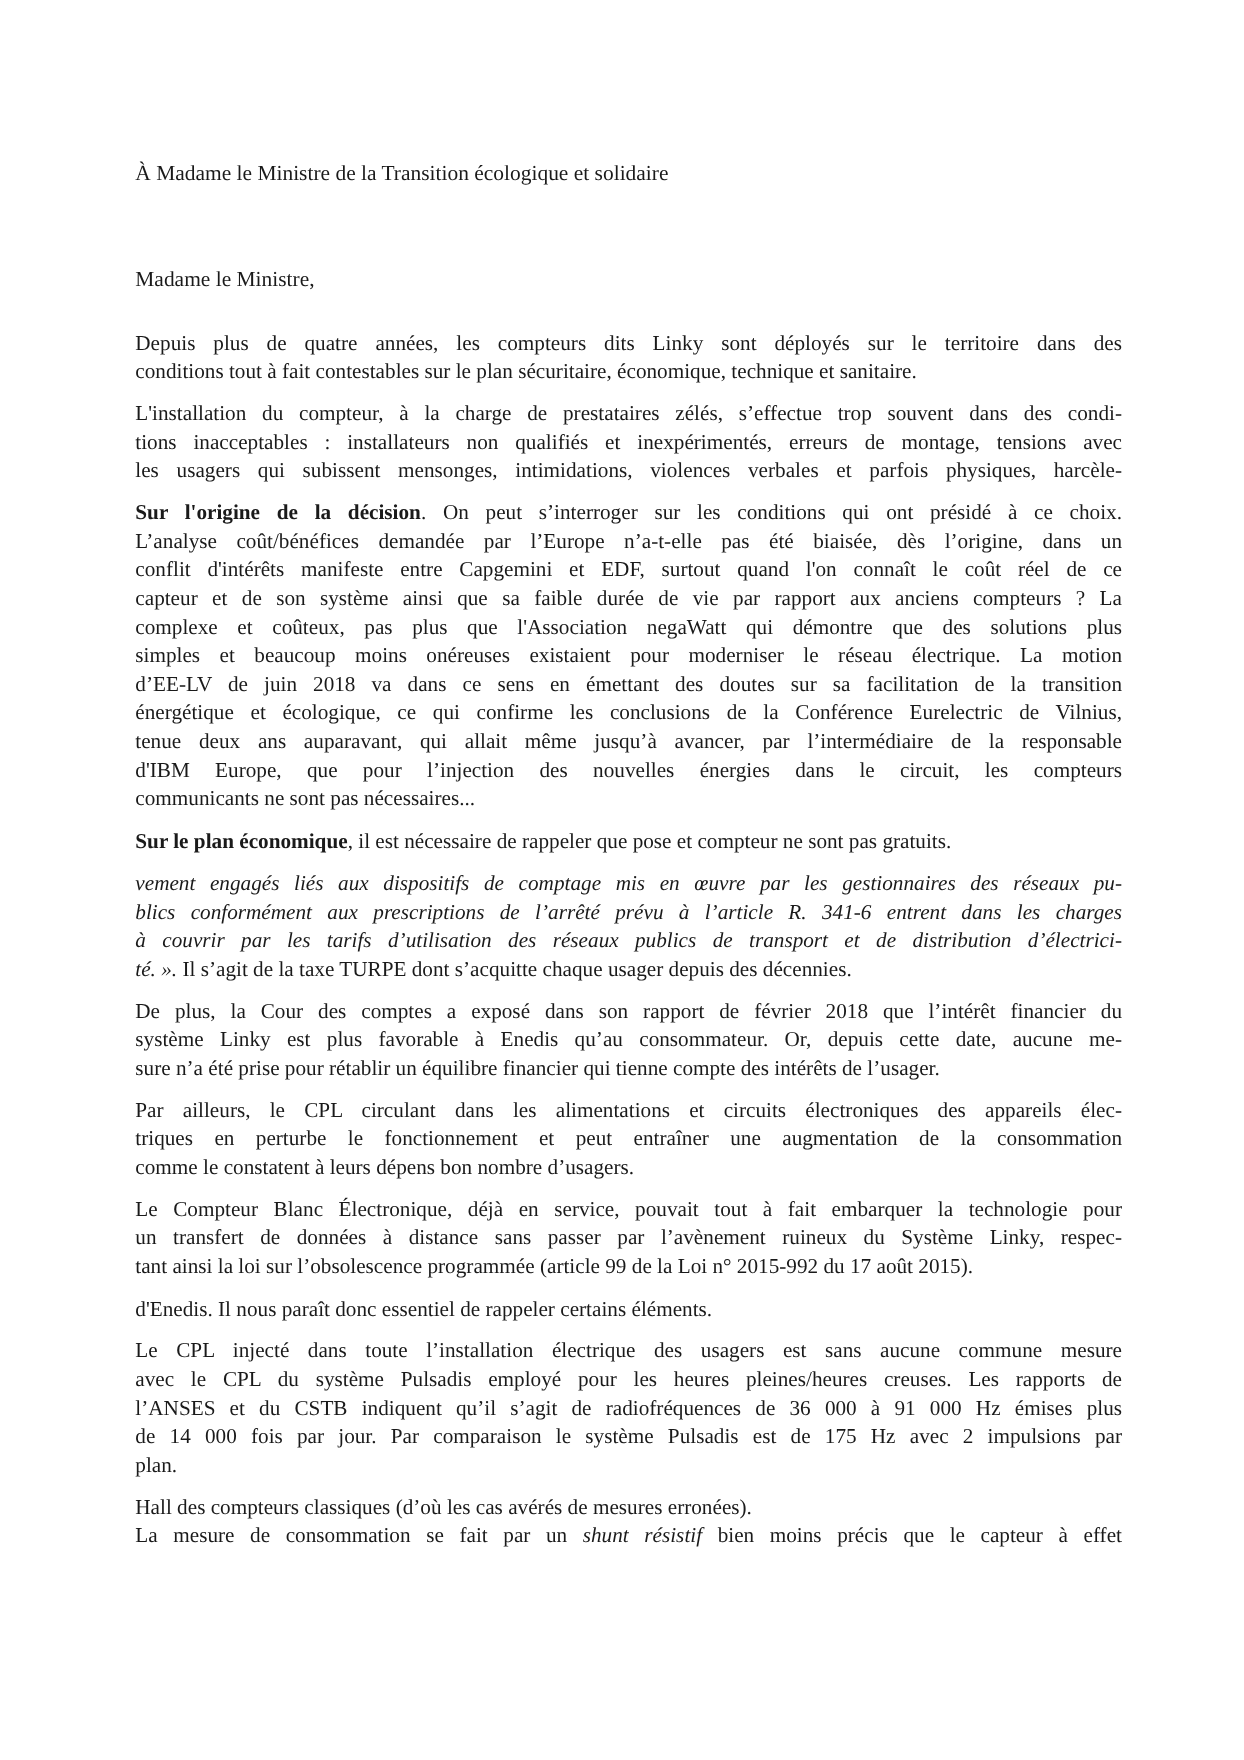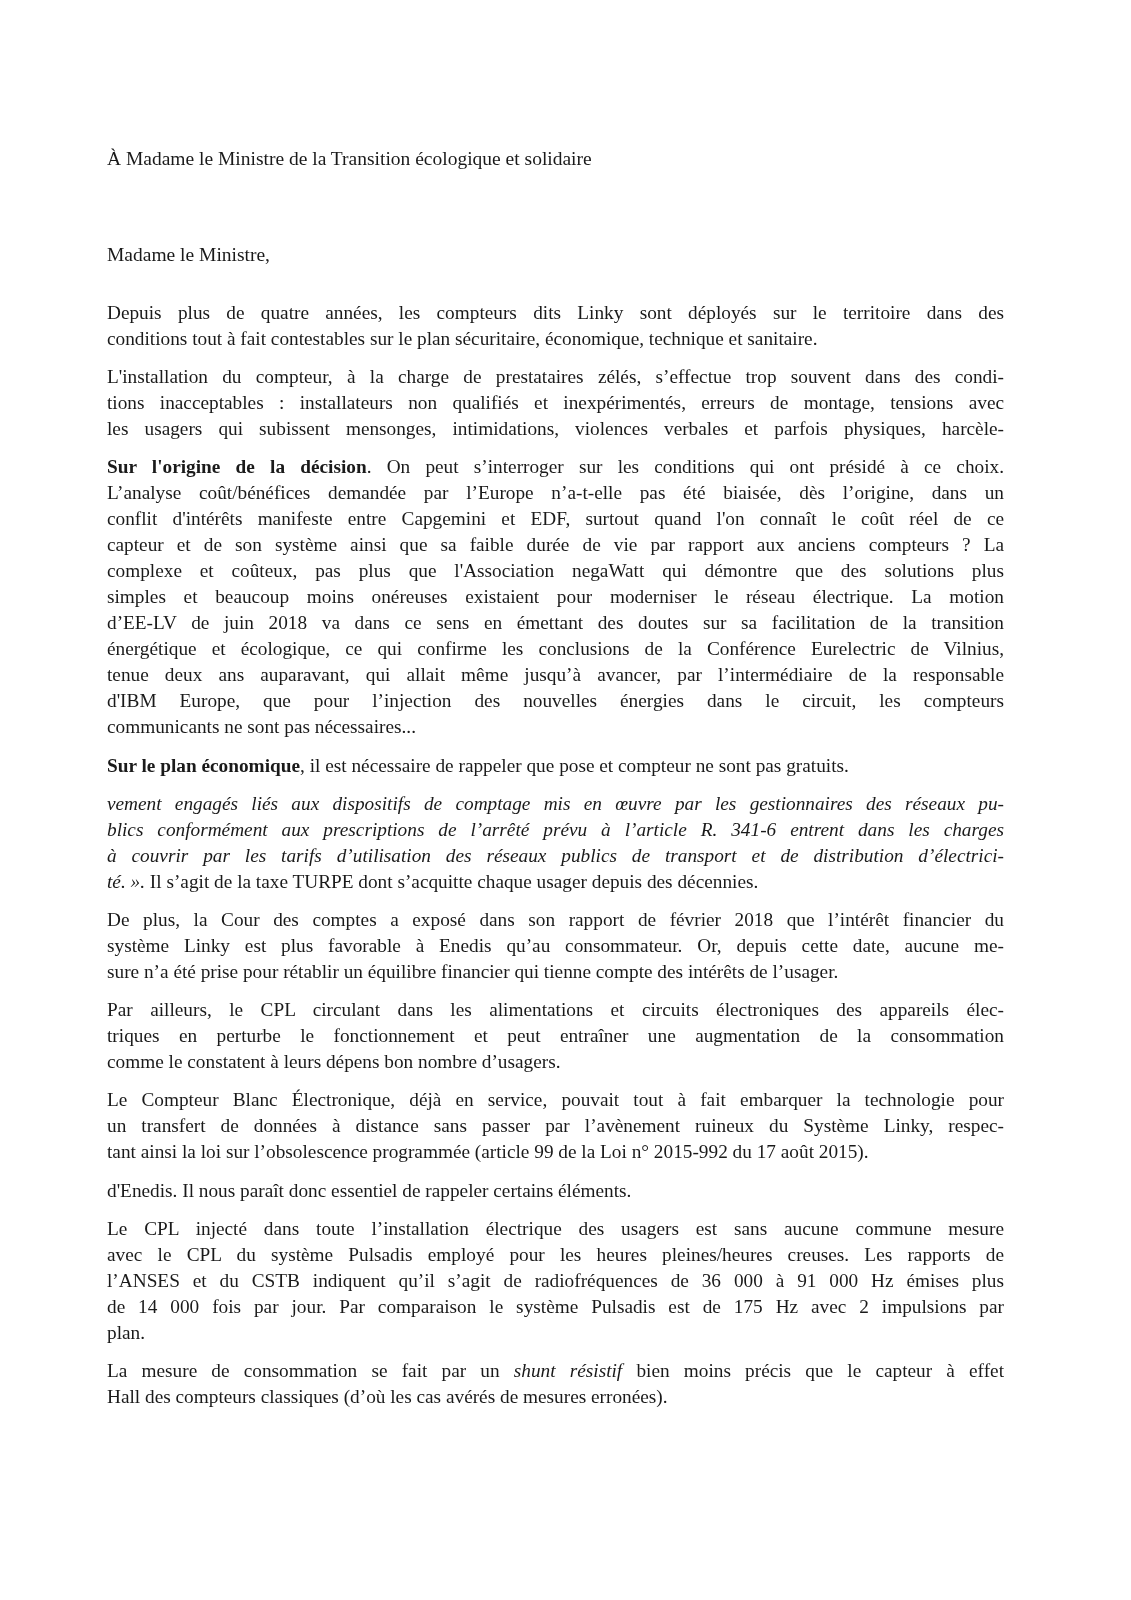--- a/index.html
+++ b/index.html
@@ -1,18 +1,18 @@
 <!DOCTYPE html>
 <html><head>
   <meta charset="utf-8">
   <style>
     html, body { margin: 0; padding: 0; background: #ffffff; }
     body { width: 1131px; height: 1600px; position: relative; overflow: hidden;
            font-family: "Liberation Serif", "DejaVu Serif", serif; color: #1a1a1a; }
-    .page { position: absolute; left: 0; top: 0; width: 991px; height: 1600px; }
+    .page { position: absolute; left: 16px; top: 0; width: 991px; height: 1600px; }
     .addressee { position: absolute; left: 107px; top: 146px; font-size: 19.5px; line-height: 26px; white-space: nowrap; }
     .salutation { position: absolute; left: 107px; top: 242px; font-size: 19.5px; line-height: 26px; white-space: nowrap; }
     .body { position: absolute; left: 107px; top: 300px; width: 897px; }
     .para { margin: 0 0 12.2px 0; font-size: 19.3px; line-height: 26px; }
     .line { display: block; white-space: nowrap; text-align: justify; text-align-last: justify; height: 26px; overflow: visible; }
     .line.last { text-align-last: left; }
     .b { font-weight: bold; }
     .i { font-style: italic; }
   </style>
 </head>
@@ -72,17 +72,17 @@
         <span class="line last"><span>d'Enedis. Il nous paraît donc essentiel de rappeler certains éléments.</span></span>
       </p>
       <p class="para">
         <span class="line"><span>Le CPL injecté dans toute l’installation électrique des usagers est sans aucune commune mesure</span></span>
         <span class="line"><span>avec le CPL du système Pulsadis employé pour les heures pleines/heures creuses. Les rapports de</span></span>
         <span class="line"><span>l’ANSES et du CSTB indiquent qu’il s’agit de radiofréquences de 36 000 à 91 000 Hz émises plus</span></span>
         <span class="line"><span>de 14 000 fois par jour. Par comparaison le système Pulsadis est de 175 Hz avec 2 impulsions par</span></span>
         <span class="line last"><span>plan.</span></span>
       </p>
       <p class="para">
+        <span class="line last"><span>Hall des compteurs classiques (d’où les cas avérés de mesures erronées).</span></span>
         <span class="line"><span>La mesure de consommation se fait par un </span><span class="i">shunt résistif</span><span> bien moins précis que le capteur à effet</span></span>
-        <span class="line last"><span>Hall des compteurs classiques (d’où les cas avérés de mesures erronées).</span></span>
       </p>
     </div>
 </div>
 
 </body></html>

